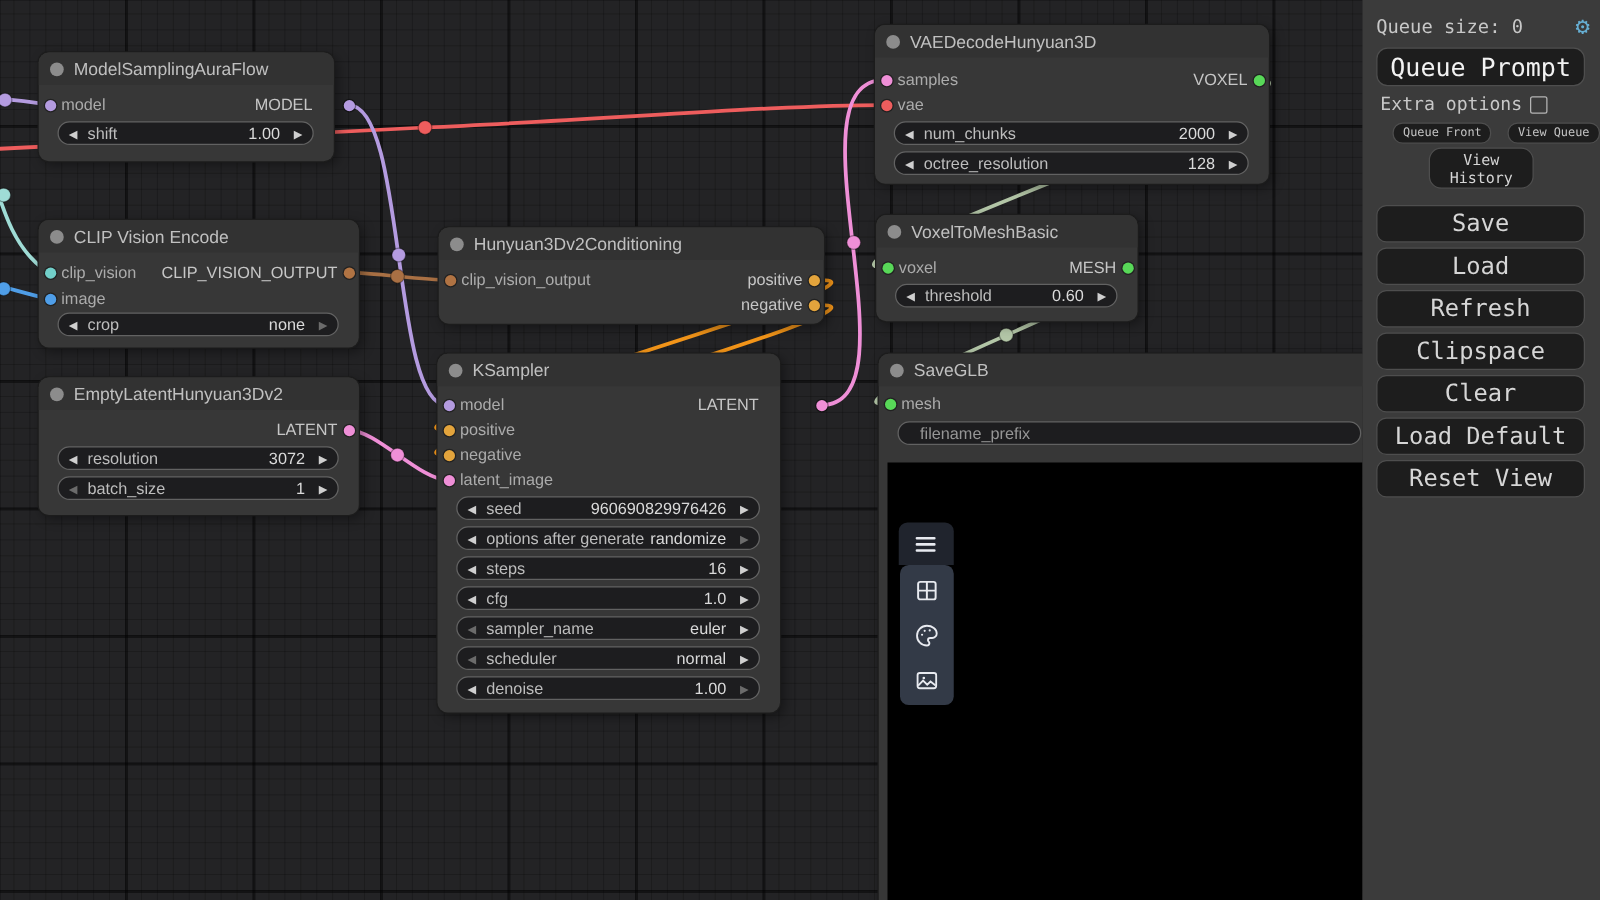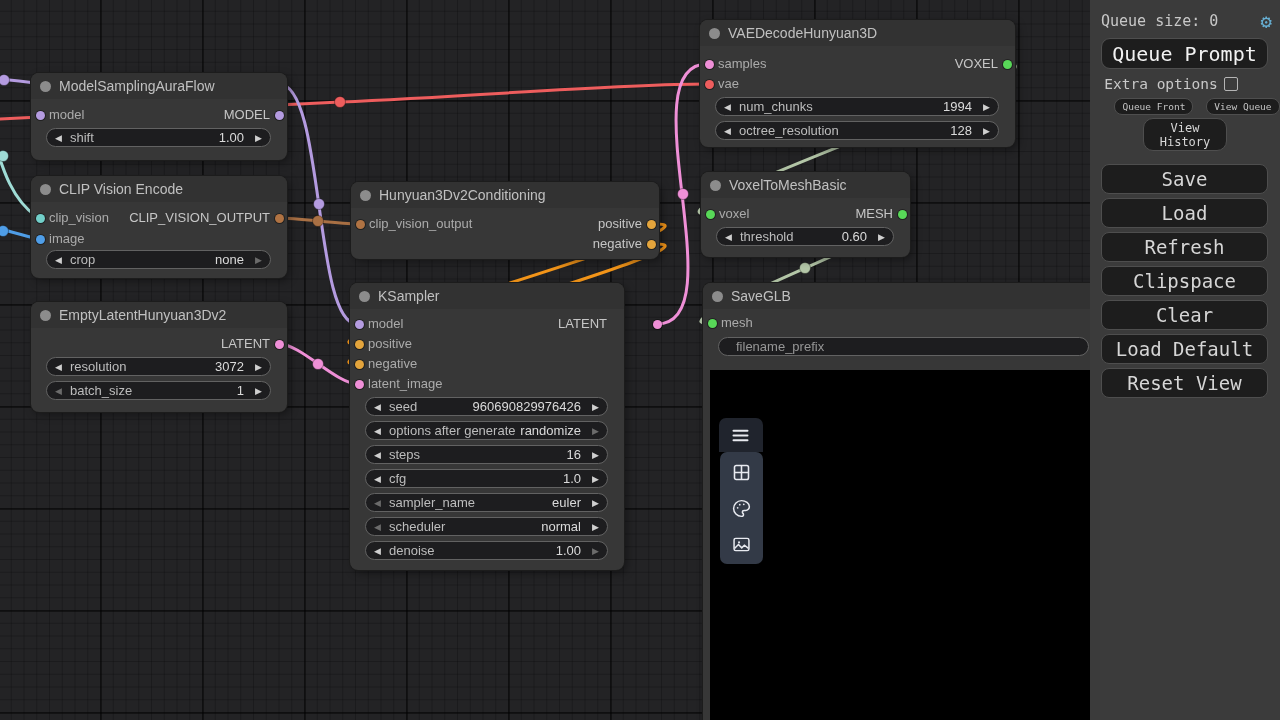--- a/index.html
+++ b/index.html
@@ -81,21 +81,21 @@
       <path d="M 657,224 C 730,224 284,344 357,344" fill="none" stroke="#f39519" stroke-width="3" stroke-linecap="round"></path>
       <path d="M 657,244 C 730,244 284,364 357,364" fill="none" stroke="#f39519" stroke-width="3" stroke-linecap="round"></path>
       <path d="M 657,324 C 737,324 627,64 707,64" fill="none" stroke="#ef8fd7" stroke-width="3" stroke-linecap="round"></path>
       <circle cx="683" cy="194" r="5.5" fill="#ef8fd7" stroke="rgba(0,0,0,0.35)" stroke-width="1"></circle>
       <path d="M 1007,64 C 1081,64 635,214 707,214" fill="none" stroke="#b3c6a7" stroke-width="3" stroke-linecap="round"></path>
       <circle cx="858" cy="139" r="5.5" fill="#b3c6a7" stroke="rgba(0,0,0,0.35)" stroke-width="1"></circle>
       <path d="M 902,214 C 950,214 659,323 706,323" fill="none" stroke="#b3c6a7" stroke-width="3" stroke-linecap="round"></path>
       <circle cx="805" cy="268" r="5.5" fill="#b3c6a7" stroke="rgba(0,0,0,0.35)" stroke-width="1"></circle>
     </svg>
 
-<div class="node" style="left: 31px; top: 42px; width: 256px; height: 87px; margin-top: 31px;">
+<div class="node" style="left: 31px; top: 42px; width: 236px; height: 87px;">
       <div class="ntitle">
         <span class="tdot"></span>
         <span class="ttext">ModelSamplingAuraFlow</span>
       </div>
       <div class="slotdot" style="left: 4.5px; top: 37.5px; background: rgb(180, 155, 224);"></div>
       <div class="slbl" style="left: 18px; top: 33px;">model</div>
       <div class="slotdot" style="left: 243.5px; top: 37.5px; background: rgb(180, 155, 224);"></div>
       <div class="slbl out" style="right: 17px; top: 33px;">MODEL</div>
       <div class="widget" style="top: 55px;">
         <span class="warr l">◀</span>
@@ -219,21 +219,21 @@
       </div>
       <div class="slotdot" style="left: 4.5px; top: 39.5px; background: rgb(239, 143, 215);"></div>
       <div class="slbl" style="left: 18px; top: 35px;">samples</div>
       <div class="slotdot" style="left: 4.5px; top: 59.5px; background: rgb(238, 93, 93);"></div>
       <div class="slbl" style="left: 18px; top: 55px;">vae</div>
       <div class="slotdot" style="left: 302.5px; top: 39.5px; background: rgb(88, 216, 88);"></div>
       <div class="slbl out" style="right: 17px; top: 35px;">VOXEL</div>
       <div class="widget" style="top: 77px;">
         <span class="warr l">◀</span>
         <span class="warr r">▶</span>
-        <span class="wval">1994</span>
+        <span class="wval">2000</span>
         <span class="wlbl">num_chunks</span>
       </div>
       <div class="widget" style="top: 101px;">
         <span class="warr l">◀</span>
         <span class="warr r">▶</span>
         <span class="wval">128</span>
         <span class="wlbl">octree_resolution</span>
       </div>
     </div>
     <div class="node" style="left: 701px; top: 172px; width: 209px; height: 85px;">

